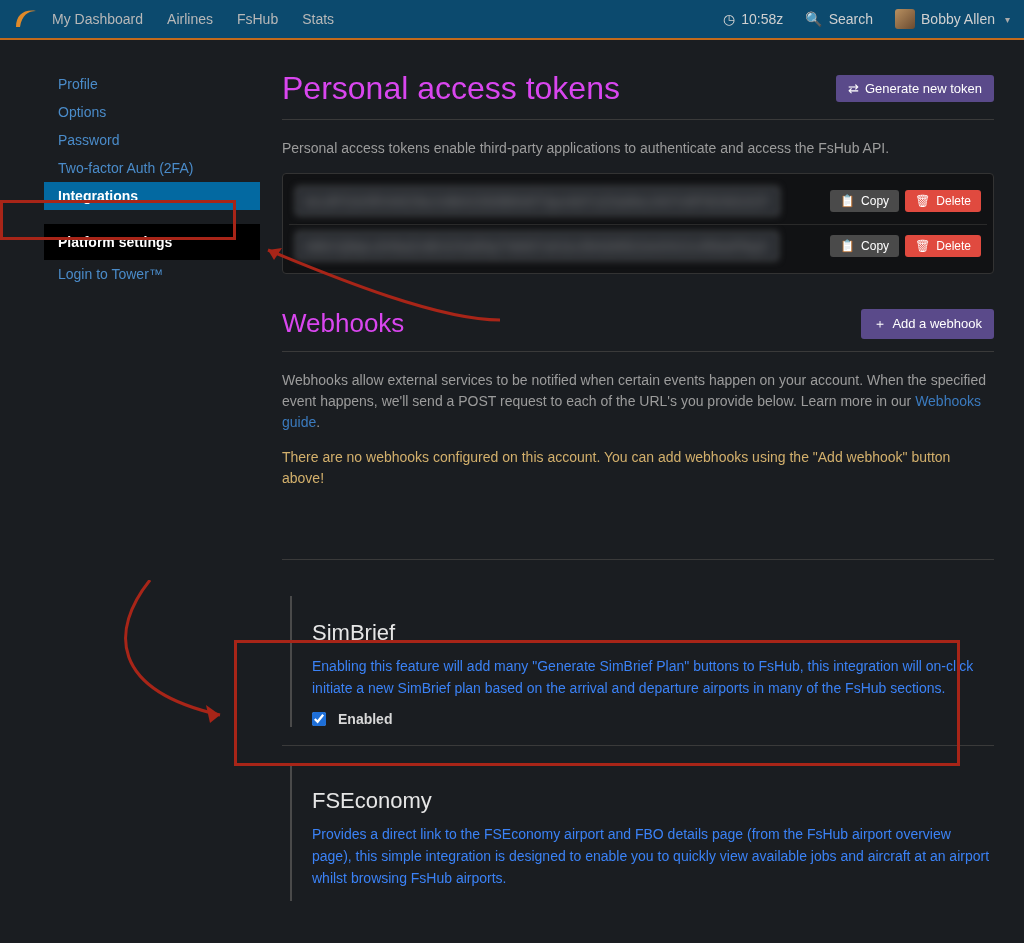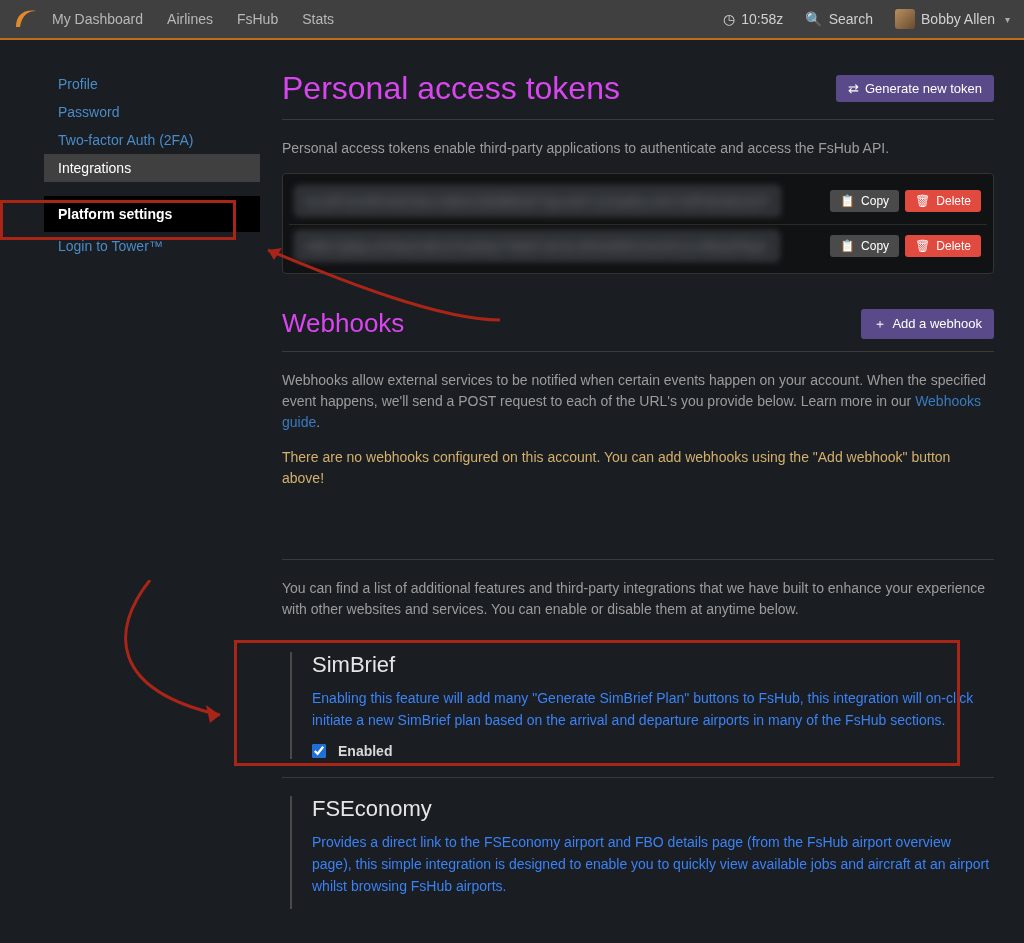--- a/index.html
+++ b/index.html
@@ -1,33 +1,33 @@
 <!DOCTYPE html>
 <html><head>
 <meta charset="utf-8">
 <style>
   *{box-sizing:border-box;margin:0;padding:0;}
   body{background:#1a1d21;color:#c8c8c8;font-family:"Helvetica Neue",Arial,sans-serif;font-size:14px;width:1024px;}
   a{color:#3b7bbf;text-decoration:none;}
   
-  .topnav{background:#404040;height:40px;display:flex;align-items:center;padding:0 14px;border-bottom:2px solid #c36a1c;}
+  .topnav{background:#0c4a6e;height:40px;display:flex;align-items:center;padding:0 14px;border-bottom:2px solid #c36a1c;}
   .logo{width:24px;height:20px;margin-right:14px;}
   .logo svg{display:block;}
   .nav-links{display:flex;gap:24px;}
   .nav-links span{color:#b8b8b8;cursor:pointer;}
   .nav-right{margin-left:auto;display:flex;align-items:center;gap:22px;color:#d0d0d0;}
   .nav-right .clock,.nav-right .search,.nav-right .user{display:flex;align-items:center;gap:6px;cursor:pointer;}
   .avatar{width:20px;height:20px;border-radius:3px;background:linear-gradient(135deg,#b89060,#6a4a30);display:inline-block;}
   .caret{font-size:10px;color:#aaa;margin-left:4px;}
   
   .page{display:flex;padding:30px 30px 30px 44px;gap:22px;}
   .sidebar{width:216px;flex-shrink:0;}
   .side-section-title{background:#000;color:#fff;padding:10px 14px;font-weight:600;font-size:14px;}
   .side-link{display:block;padding:6px 14px;color:#4a8bc9;cursor:pointer;}
-  .side-link.active{background:#404040;color:#fff;font-weight:400;}
+  .side-link.active{background:#0369a1;color:#fff;font-weight:700;}
   .side-gap{height:14px;}
   .main{flex:1;min-width:0;}
   .section-head{display:flex;align-items:center;justify-content:space-between;margin-bottom:8px;}
   h1,h2{color:#d946ef;font-weight:400;}
   h1{font-size:32px;}
   h2{font-size:26px;}
   .hr{border:none;border-top:1px solid #3a3a3a;margin:12px 0 18px;}
   .desc{color:#9c9c9c;margin-bottom:14px;line-height:1.5;}
   .btn{display:inline-flex;align-items:center;gap:6px;border:none;border-radius:3px;padding:6px 12px;font-size:13px;cursor:pointer;color:#fff;}
   .btn-purple{background:#5a4a8a;}
@@ -40,21 +40,21 @@
   .token-actions{margin-left:auto;display:flex;gap:6px;}
   .btn-sm{padding:4px 10px;font-size:12px;}
   .webhooks-block{margin-top:34px;}
   .link-inline{color:#3b7bbf;cursor:pointer;}
   .no-webhooks{color:#d3b06c;margin-top:10px;line-height:1.5;}
   .thirdparty{margin-top:70px;}
   .integration{display:flex;gap:20px;border-top:1px solid #3a3a3a;padding:18px 0;}
   .integration:first-of-type{border-top:none;}
   .integration-line{width:2px;background:#4a4a4a;margin-left:8px;}
   .integration-body{flex:1;}
-  .integration-title{font-size:22px;color:#e6e6e6;margin-bottom:10px;font-weight:400;}
+  .integration-title{font-size:22px;color:#e6e6e6;margin-bottom:10px;font-weight:400;margin-top:24px;}
   .integration-desc{color:#3b82f6;line-height:1.55;margin-bottom:12px;}
   .enabled-row{display:flex;align-items:center;gap:12px;font-weight:600;color:#d8d8d8;}
   .enabled-row input{accent-color:#1e6fd8;width:14px;height:14px;}
   
   .hl{position:absolute;border:3px solid #a82518;pointer-events:none;}
   .arrow-svg{position:absolute;pointer-events:none;}
 </style>
 </head>
 <body>
 
@@ -84,20 +84,21 @@
       <span>Bobby Allen</span>
       <span class="caret">▾</span>
     </span>
   </div>
 </div>
 
 <div class="page" style="position:relative;">
 
   <div class="sidebar">
     <a class="side-link">Profile</a>
+    <a class="side-link">Options</a>
     <a class="side-link">Password</a>
     <a class="side-link">Two-factor Auth (2FA)</a>
     <a class="side-link active">Integrations</a>
     <div class="side-gap"></div>
     <div class="side-section-title">Platform settings</div>
     <a class="side-link">Login to Tower™</a>
   </div>
 
   <div class="main">
 
@@ -150,21 +151,20 @@
       </div>
       <hr class="hr">
       <p class="desc">
         <span>Webhooks allow external services to be notified when certain events happen on your account. When the specified event happens, we'll send a POST request to each of the URL's you provide below. Learn more in our </span><a class="link-inline">Webhooks guide</a><span>.</span>
       </p>
       <p class="no-webhooks">There are no webhooks configured on this account. You can add webhooks using the "Add webhook" button above!</p>
     </div>
 
     <div class="thirdparty">
       <hr class="hr">
-      <p class="desc">You can find a list of additional features and third-party integrations that we have built to enhance your experience with other websites and services. You can enable or disable them at anytime below.</p>
 
       <div class="integration">
         <div class="integration-line"></div>
         <div class="integration-body">
           <div class="integration-title">SimBrief</div>
           <p class="integration-desc">Enabling this feature will add many "Generate SimBrief Plan" buttons to FsHub, this integration will on-click initiate a new SimBrief plan based on the arrival and departure airports in many of the FsHub sections.</p>
           <label class="enabled-row">
             <input type="checkbox" checked="" style="">
             <span>Enabled</span>
           </label>

